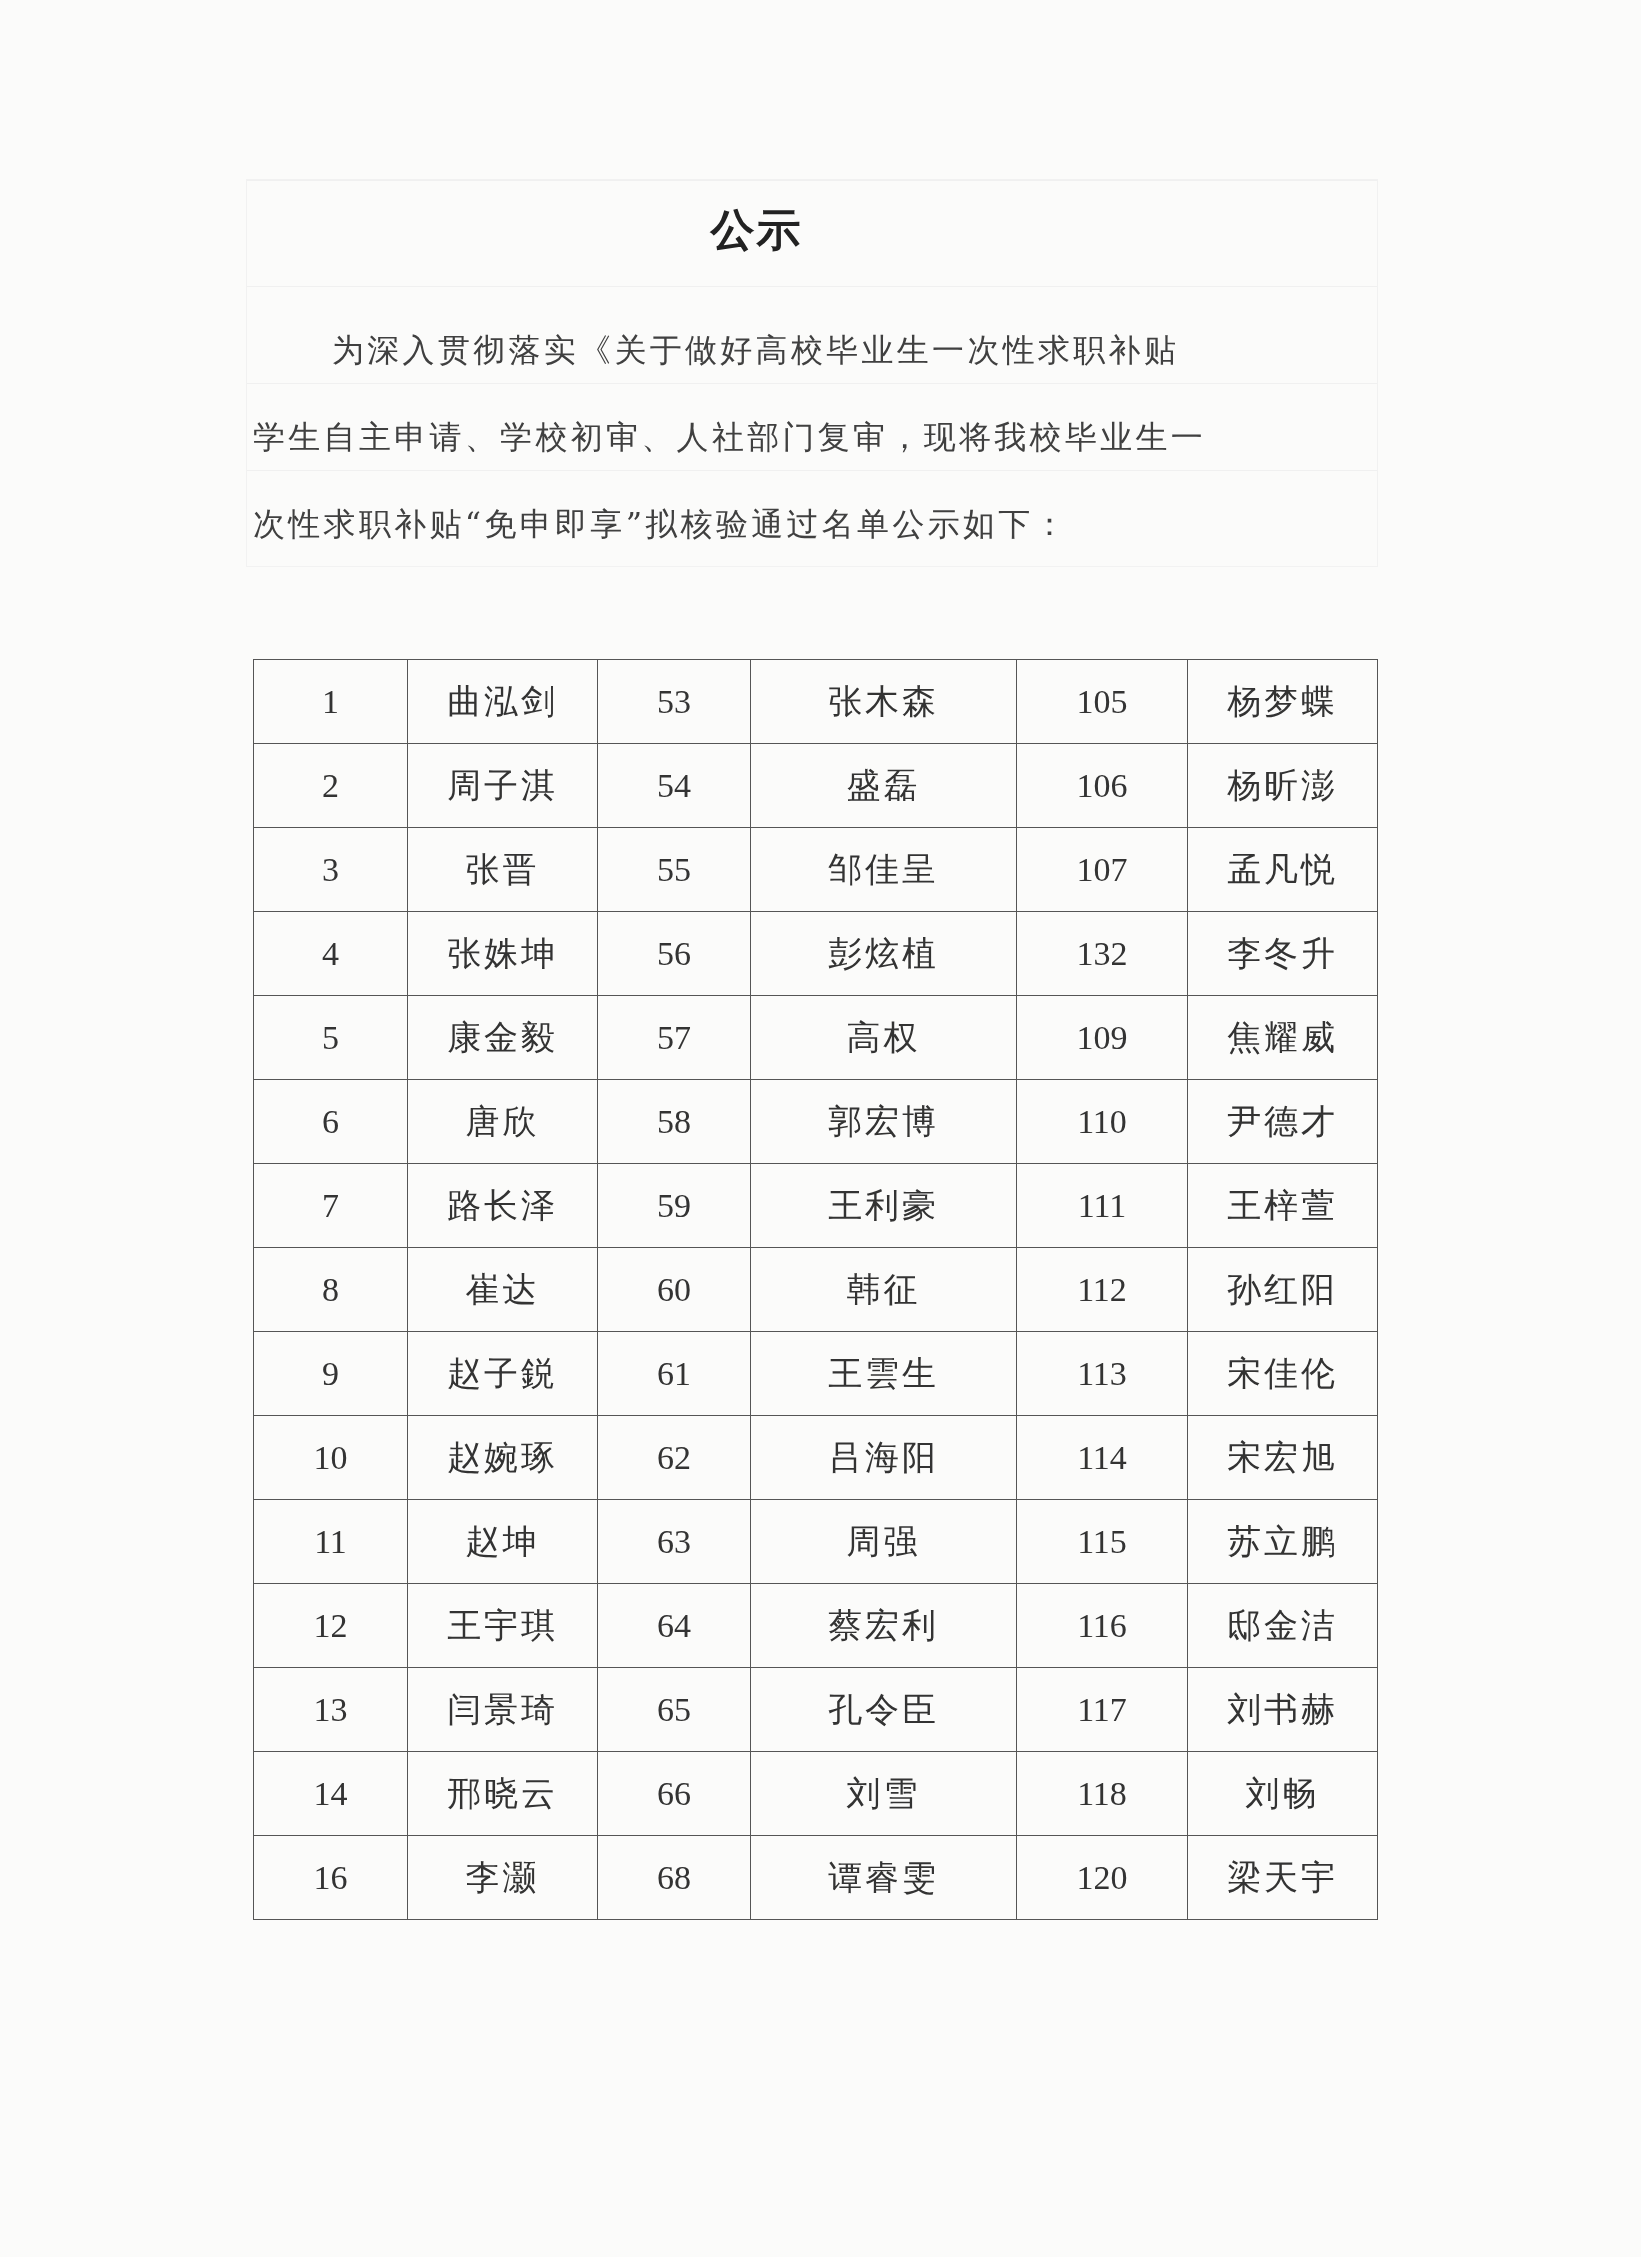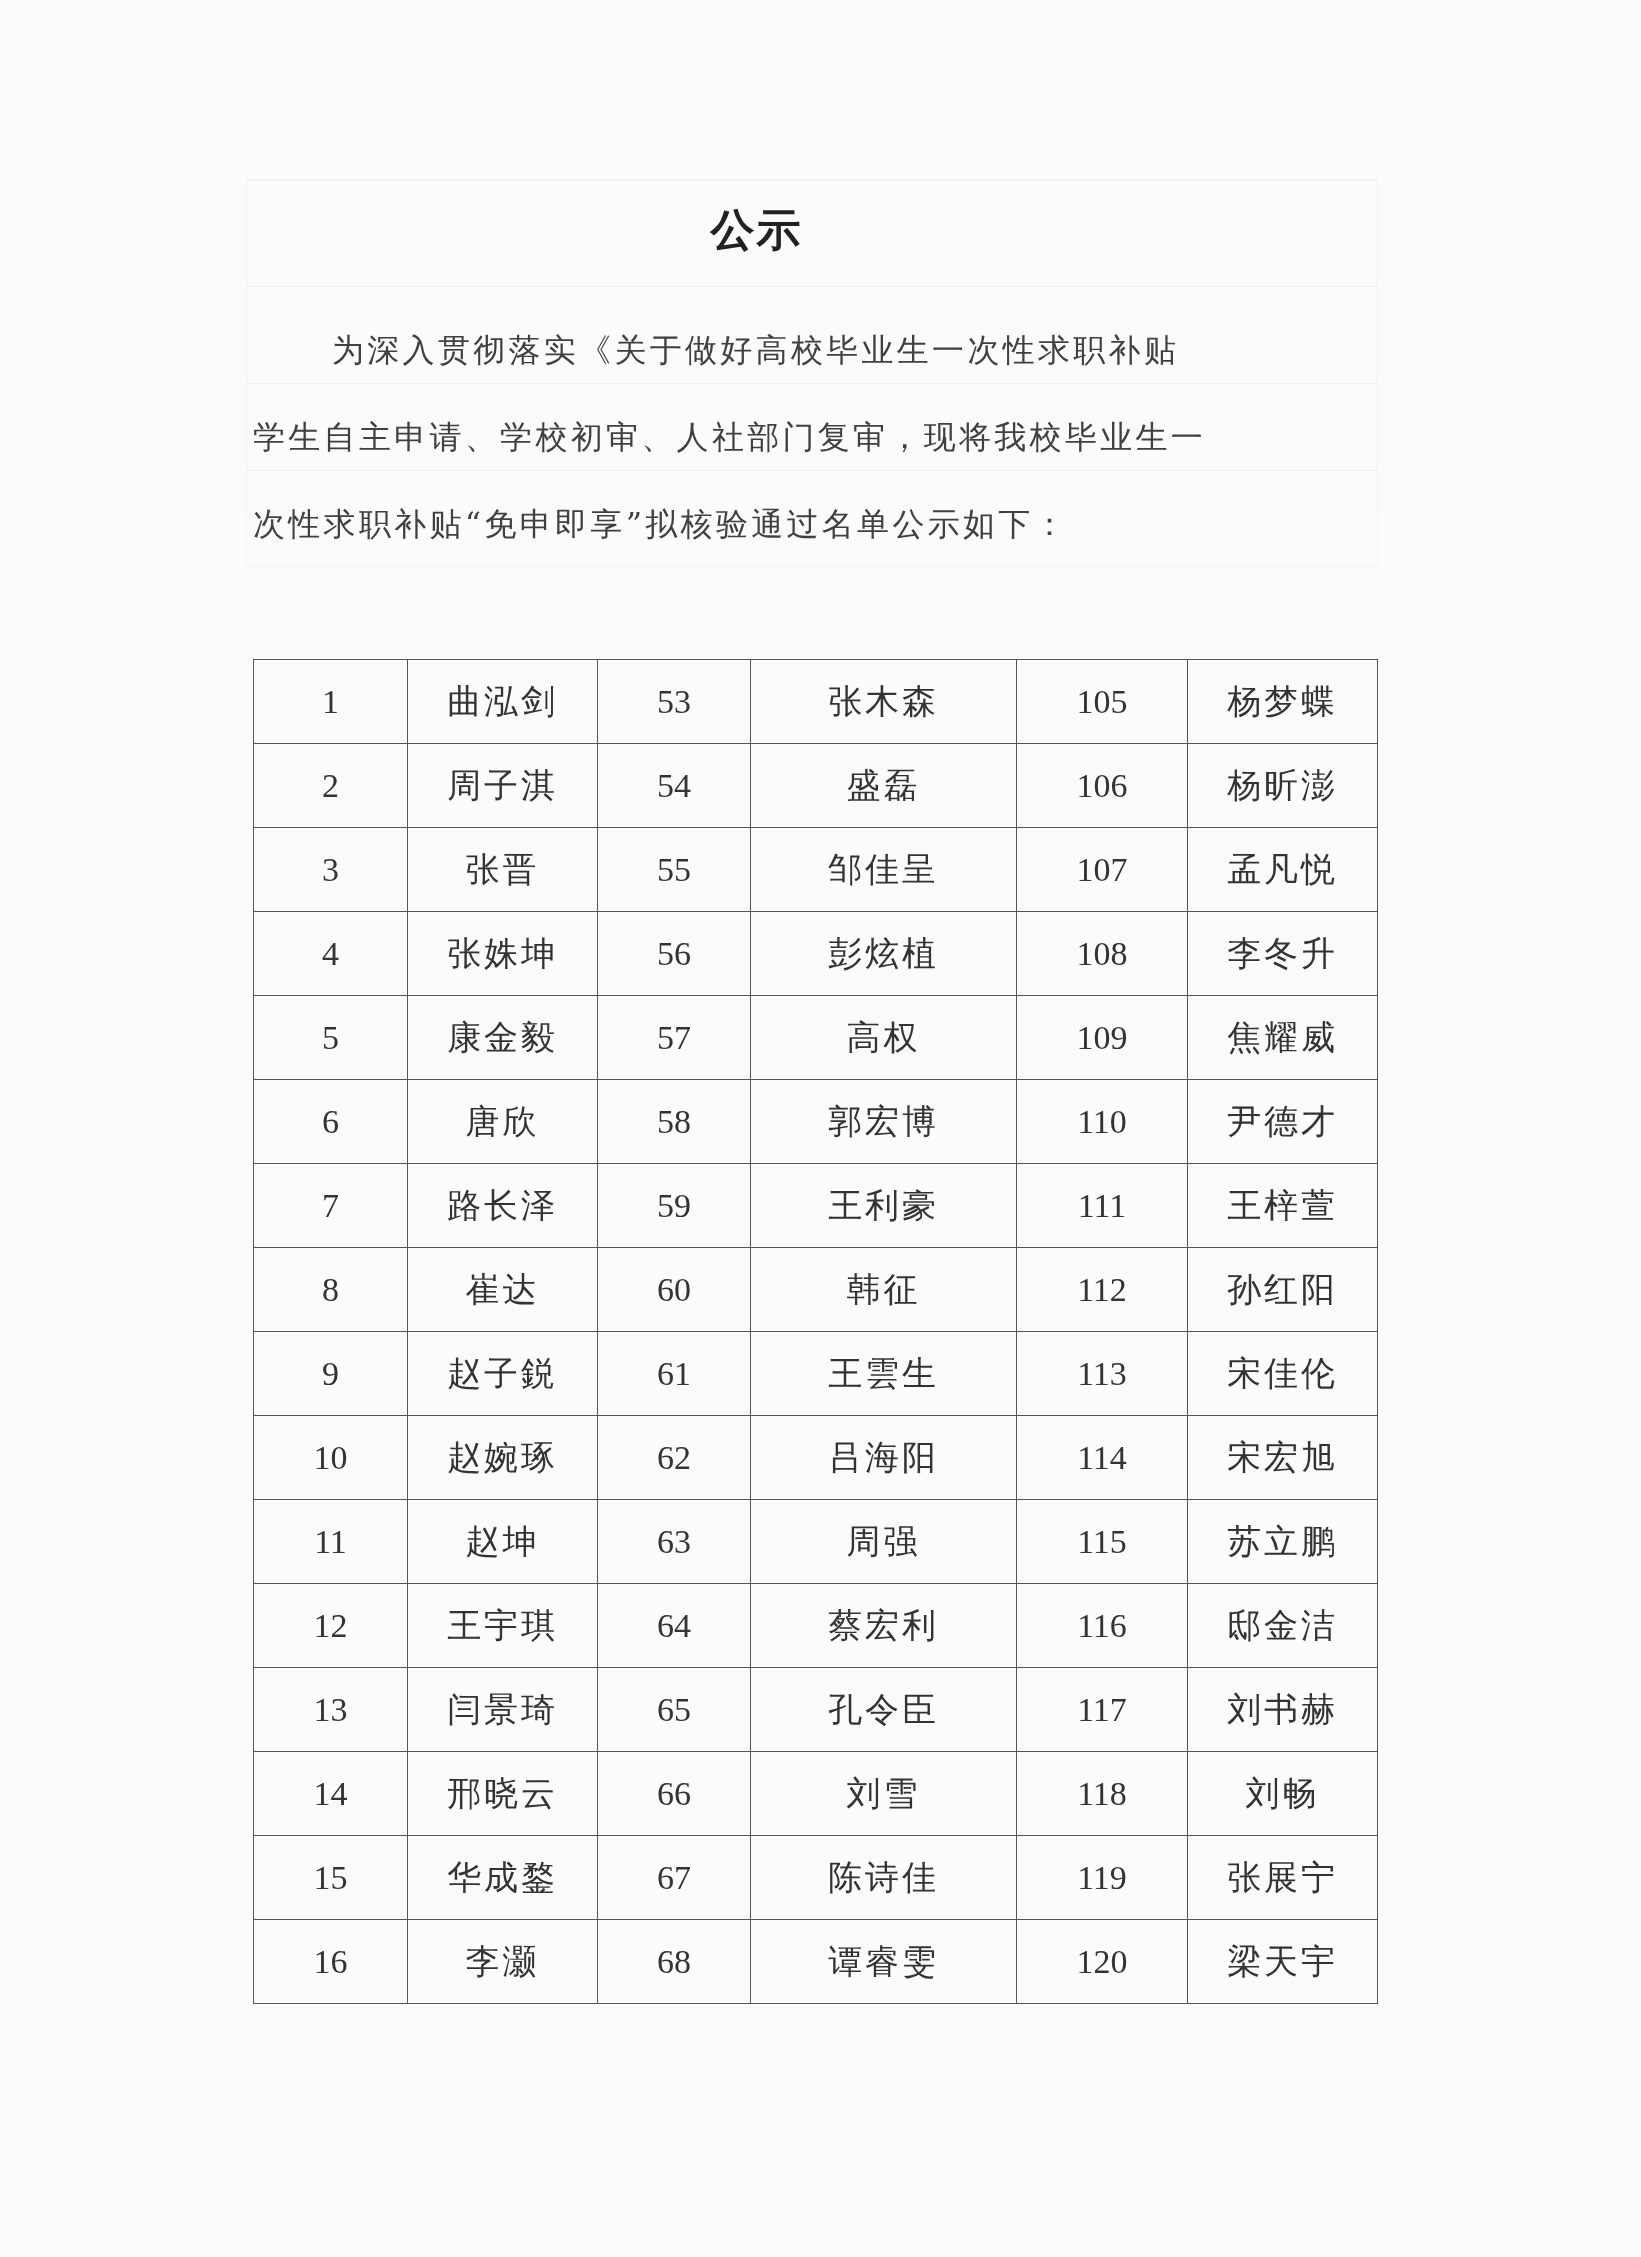--- a/index.html
+++ b/index.html
@@ -84,21 +84,21 @@
         <td class="num">55</td>
         <td class="nm">邹佳呈</td>
         <td class="num">107</td>
         <td class="nm">孟凡悦</td>
       </tr>
       <tr>
         <td class="num">4</td>
         <td class="nm">张姝坤</td>
         <td class="num">56</td>
         <td class="nm">彭炫植</td>
-        <td class="num">108</td>
+        <td class="num">132</td>
         <td class="nm">李冬升</td>
       </tr>
       <tr>
         <td class="num">5</td>
         <td class="nm">康金毅</td>
         <td class="num">57</td>
         <td class="nm">高权</td>
         <td class="num">109</td>
         <td class="nm">焦耀威</td>
       </tr>
@@ -168,28 +168,20 @@
       </tr>
       <tr>
         <td class="num">14</td>
         <td class="nm">邢晓云</td>
         <td class="num">66</td>
         <td class="nm">刘雪</td>
         <td class="num">118</td>
         <td class="nm">刘畅</td>
       </tr>
       <tr>
-        <td class="num">15</td>
-        <td class="nm">华成鍪</td>
-        <td class="num">67</td>
-        <td class="nm">陈诗佳</td>
-        <td class="num">119</td>
-        <td class="nm">张展宁</td>
-      </tr>
-      <tr>
         <td class="num">16</td>
         <td class="nm">李灏</td>
         <td class="num">68</td>
         <td class="nm">谭睿雯</td>
         <td class="num">120</td>
         <td class="nm">梁天宇</td>
       </tr>
     </tbody>
 </table>
 

